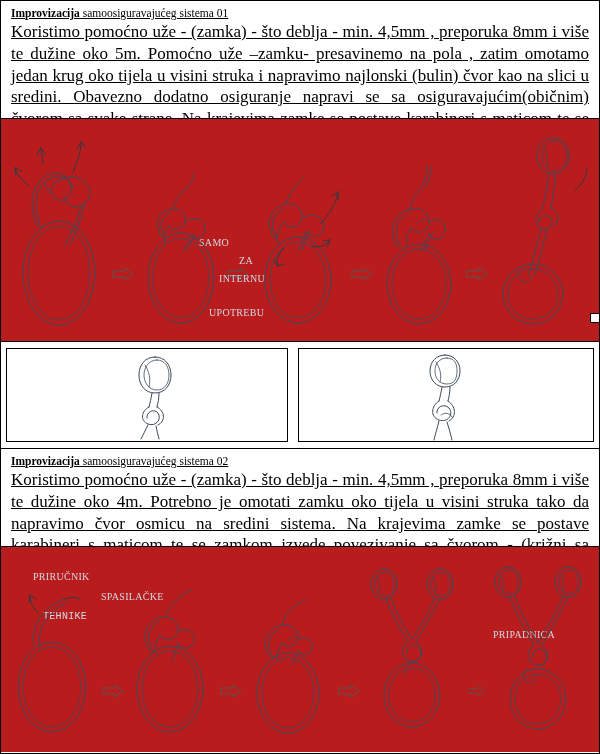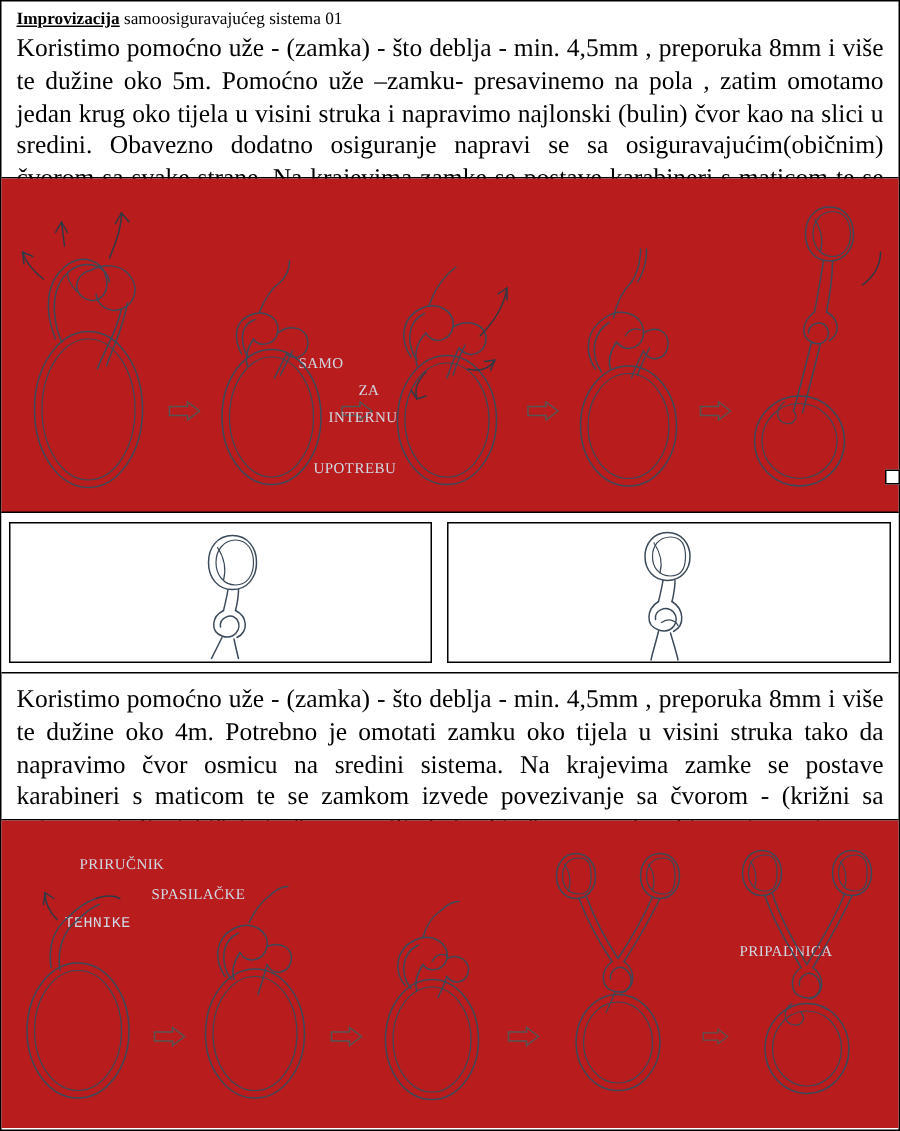--- a/index.html
+++ b/index.html
@@ -22,20 +22,21 @@
     border: 1px solid #000;
     background: #fff;
   }
   .section {
     box-sizing: border-box;
     border-bottom: 1px solid #000;
   }
   .textblock {
     padding: 6px 10px 8px 10px;
     box-sizing: border-box;
+    text-decoration: underline;
   }
   .heading {
     font-size: 11.5px;
     line-height: 1.15;
     margin-bottom: 1px;
   }
   .heading .hl-bold {
     font-weight: bold;
     text-decoration: underline;
   }
@@ -300,25 +301,28 @@
           <path d="M149,52 C157,57 158,68 150,72"></path>
           <path d="M140,72 C138,80 136,86 135,91"></path>
           <path d="M148,73 C150,80 152,86 153,91"></path>
           <path d="M142,66 C146,63 151,64 153,68" class="thin"></path>
         </svg>
       </div>
     </div>
   </div>
 
   <div class="section textblock" style="height:98px;">
+    <div class="heading">
+      <span class="hl-bold">Improvizacija</span><span class="hl-rest"> samoosiguravajućeg sistema 02</span>
+    </div>
     <div class="body-text">Koristimo pomoćno uže - (zamka) - što deblja - min. 4,5mm , preporuka 8mm i više te dužine oko 4m. Potrebno je omotati  zamku oko tijela u visini struka tako da napravimo čvor osmicu na sredini sistema. Na krajevima zamke se postave karabineri s maticom te se zamkom izvede povezivanje sa čvorom - (križni sa osiguravajućim(običnim) čvorom ili lađarski čvor na karabiner i osmica sa uplitanjem na samoj zamci</div>
   </div>
 
   <div class="figure" style="height:205px;">
-    <div class="ghost" style="left:52px; top:24px;">PRIRUČNIK</div>
+    <div class="ghost" style="left:32px; top:24px;">PRIRUČNIK</div>
     <div class="ghost" style="left:100px; top:44px;">SPASILAČKE</div>
     <div class="ghost" style="left:42px; top:64px;font-family:Liberation Mono, monospace;">TEHNIKE</div>
     <div class="ghost" style="left:492px; top:82px;">PRIPADNICA</div>
 
     <div class="figure-row" style="padding-bottom:10px;">
 
       <div class="fig-item">
         <svg class="knot" width="92" height="185" viewBox="0 0 92 185">
           <ellipse cx="44" cy="130" rx="34" ry="45"></ellipse>
           <ellipse cx="44" cy="130" rx="29" ry="40" class="thin"></ellipse>

